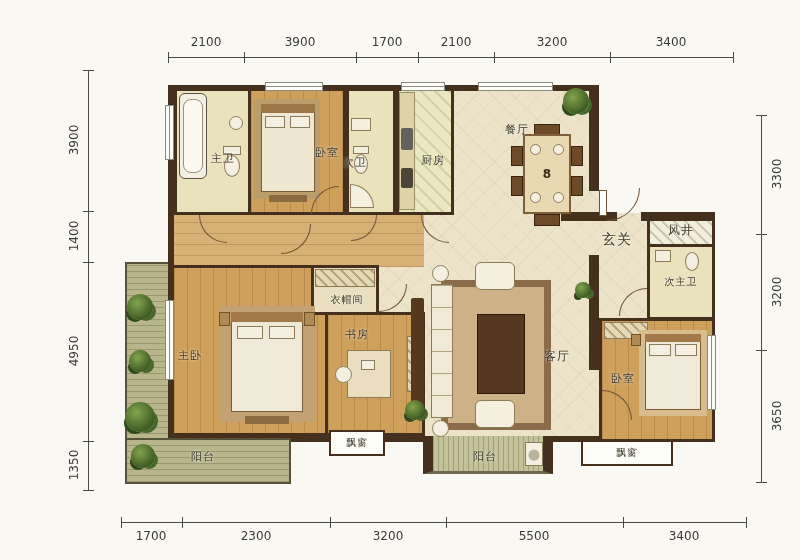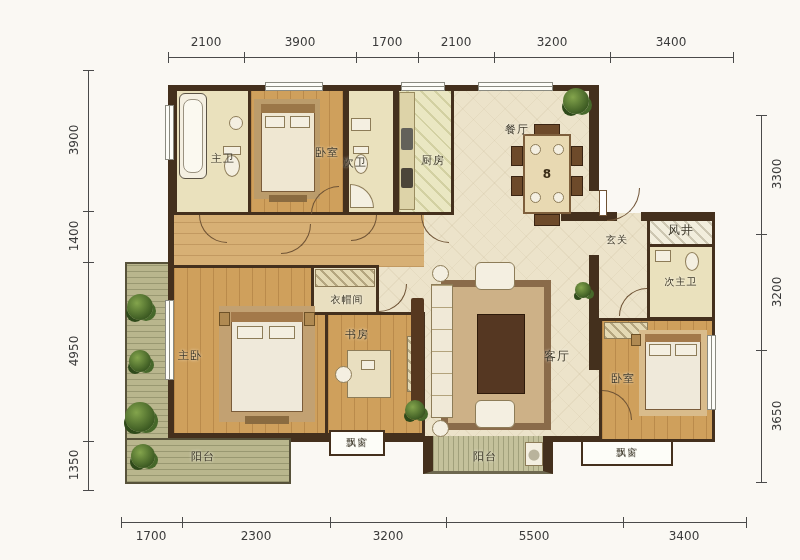--- a/index.html
+++ b/index.html
@@ -240,21 +240,21 @@
   <div class="plant" style="left:92px;top:402px;width:30px;height:30px"></div>
   <div class="plant" style="left:98px;top:444px;width:24px;height:24px"></div>
   <div class="plant" style="left:372px;top:400px;width:20px;height:20px"></div>
   <div class="plant" style="left:542px;top:282px;width:16px;height:16px"></div>
 
   <span class="rl" style="left:190px;top:158px">主卫</span>
   <span class="rl" style="left:294px;top:152px">卧室</span>
   <span class="rl" style="left:322px;top:162px">次卫</span>
   <span class="rl" style="left:400px;top:160px">厨房</span>
   <span class="rl" style="left:484px;top:129px">餐厅</span>
-  <span class="rl" style="left:584px;top:240px;font-size:10px">玄关</span>
+  <span class="rl" style="left:584px;top:240px;font-size:14px">玄关</span>
   <span class="rl" style="left:648px;top:230px;font-size:12px">风井</span>
   <span class="rl" style="left:648px;top:282px;font-size:10px">次主卫</span>
   <span class="rl" style="left:314px;top:300px;font-size:10px">衣帽间</span>
   <span class="rl" style="left:157px;top:355px">主卧</span>
   <span class="rl" style="left:324px;top:334px">书房</span>
   <span class="rl" style="left:524px;top:356px;font-size:12px">客厅</span>
   <span class="rl" style="left:590px;top:378px">卧室</span>
   <span class="rl" style="left:170px;top:456px">阳台</span>
   <span class="rl" style="left:324px;top:443px;font-size:10px">飘窗</span>
   <span class="rl" style="left:452px;top:456px">阳台</span>

